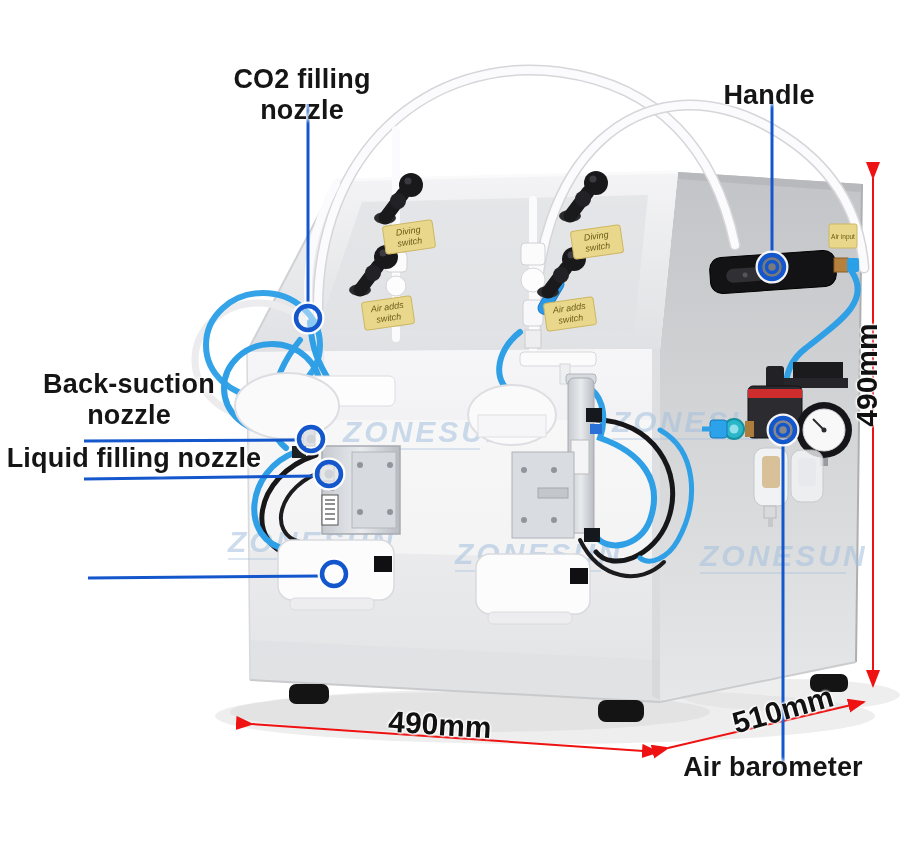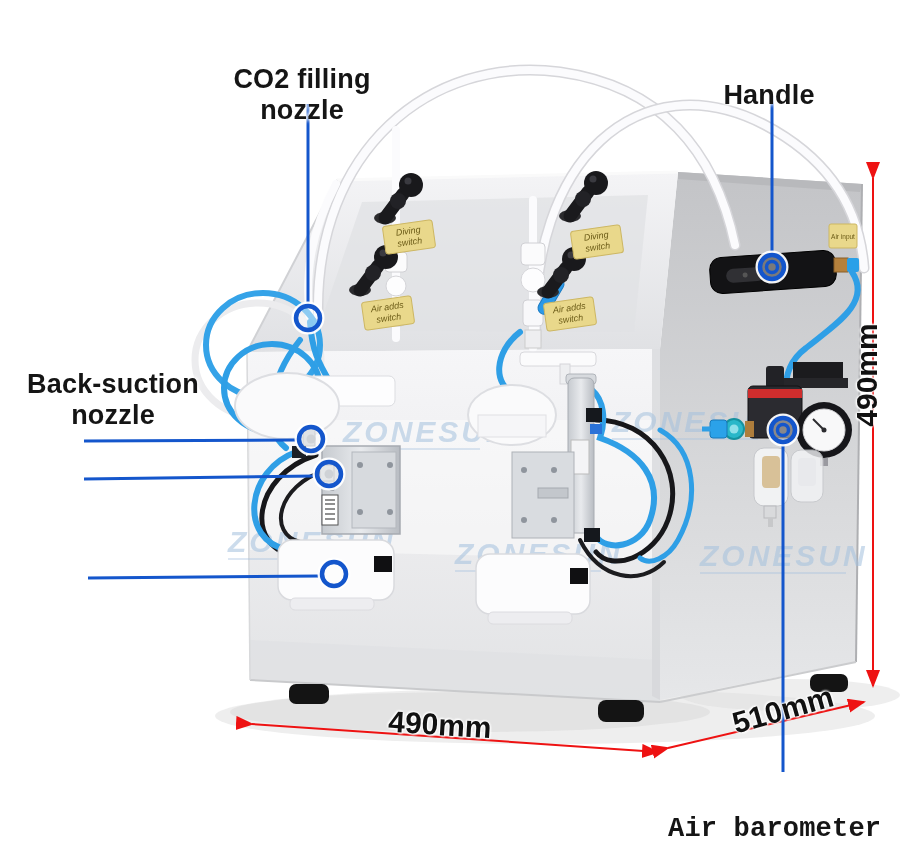--- a/index.html
+++ b/index.html
@@ -349,25 +349,28 @@
     </g>
   </svg>
 
   <div class="callout" style="left:202px;top:36px;width:200px;margin-top:28px;">
     <span>CO2 filling</span>
     <span>nozzle</span>
   </div>
   <div class="callout" style="left:699px;top:64px;width:140px;margin-top:16px;">
     <span>Handle</span>
   </div>
-  <div class="callout" style="left:8px;top:369px;width:210px;">
+  <div class="callout" style="left:24px;top:369px;width:210px;">
     <span>Back-suction</span>
     <span>nozzle</span>
   </div>
-  <div class="callout" style="left:668px;top:814px;width:210px;font-family:Liberation Mono, monospace;">
+  <div class="callout" style="left:0px;top:443px;width:268px;">
+    <span>Liquid filling nozzle</span>
+  </div>
+  <div class="callout" style="left:668px;top:752px;width:210px;">
     <span>Air barometer</span>
   </div>
 
   <div class="dim" style="left:360px;top:708px;transform:rotate(3.5deg);">
     <span>490mm</span>
   </div>
   <div class="dim" style="left:703px;top:693px;transform:rotate(-16deg);">
     <span>510mm</span>
   </div>
   <div class="dim" style="left:787px;top:358px;transform:rotate(-90deg);">

